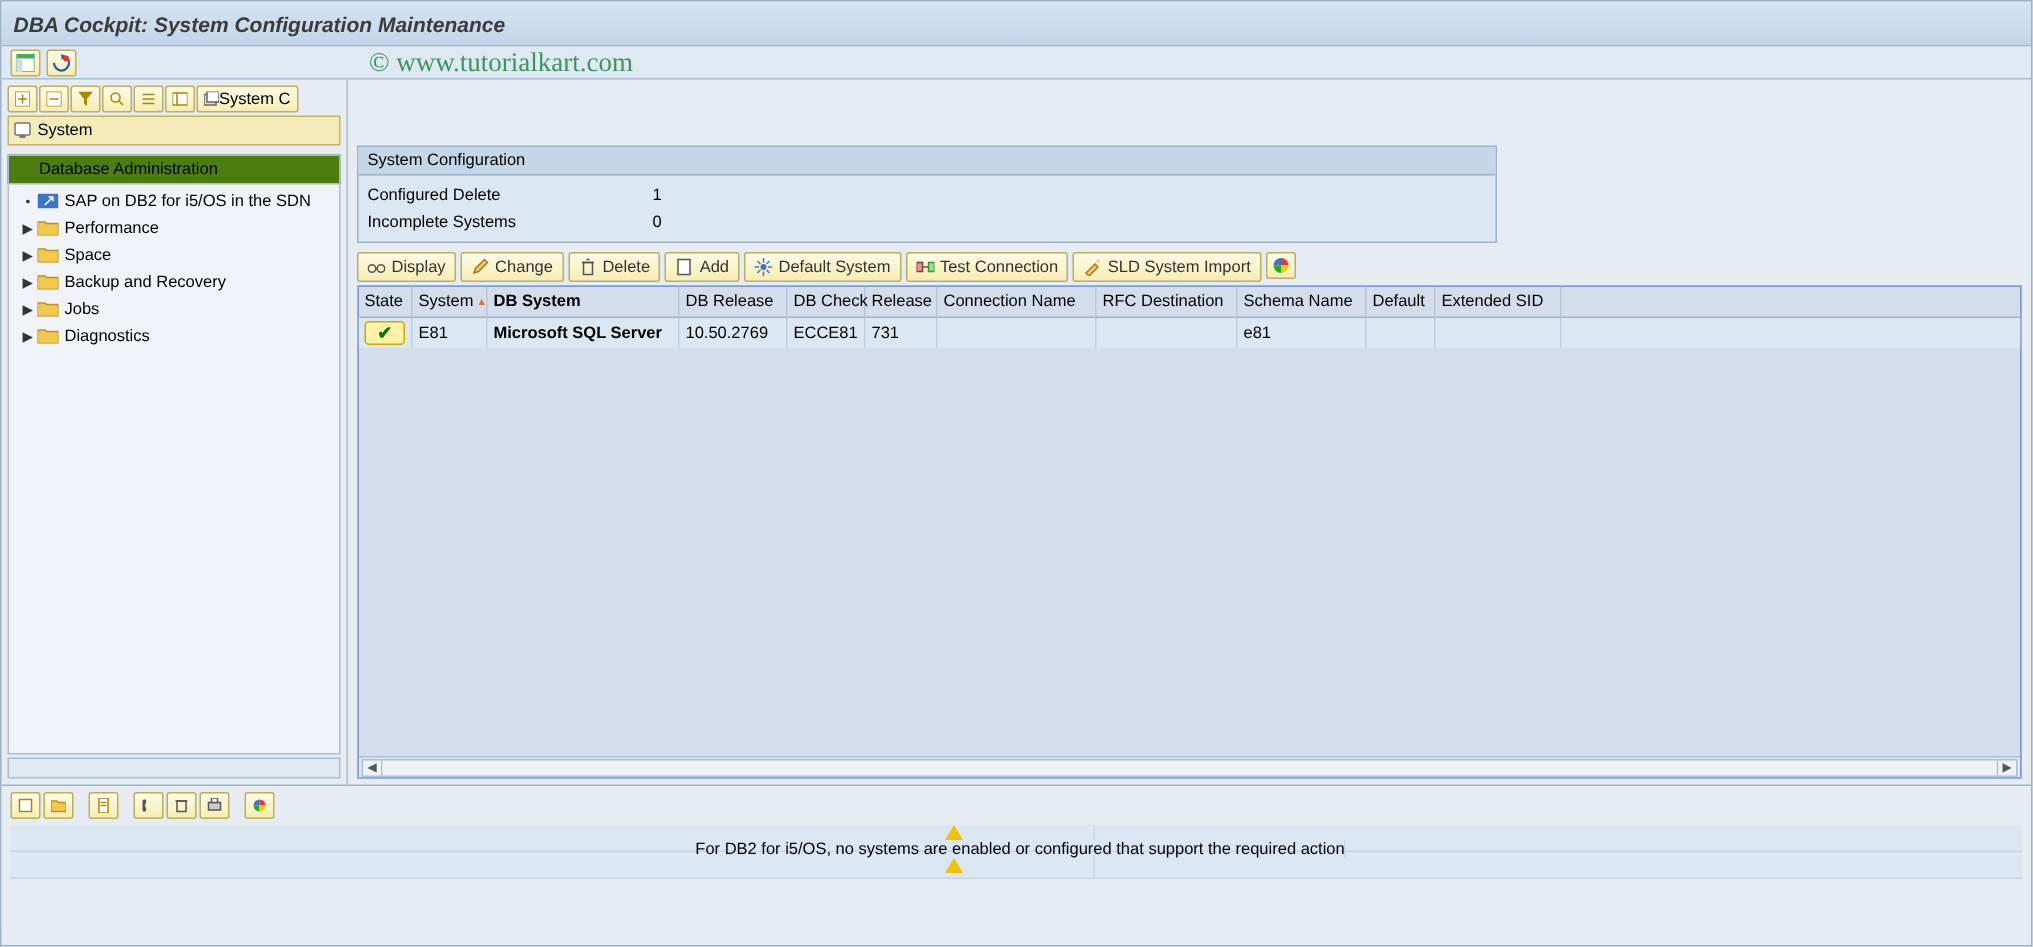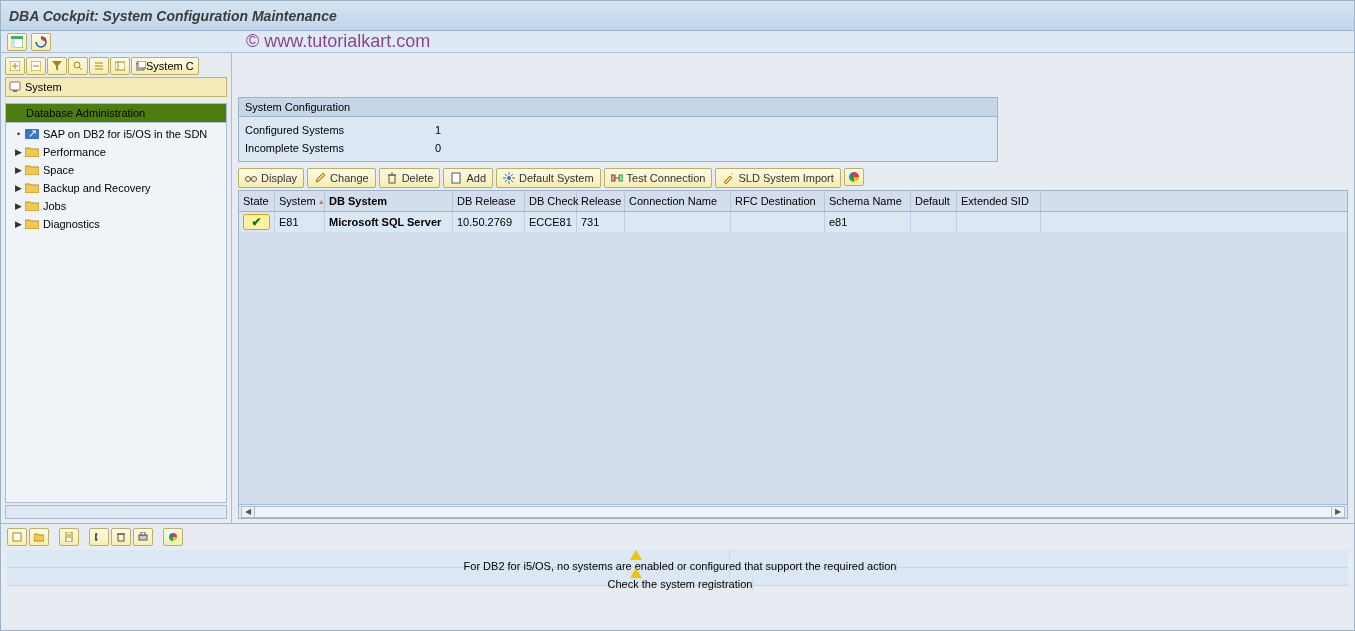--- a/index.html
+++ b/index.html
@@ -3,21 +3,21 @@
 <meta charset="utf-8">
 <style>
   * { box-sizing: border-box; margin: 0; padding: 0; font-family: Arial, sans-serif; font-size: 11px; }
   body { width: 1355px; height: 631px; background: #e6ecf2; overflow: hidden; border: 1px solid #9cb2c7; position: relative; }
   
   .titlebar { background: linear-gradient(#d7e4f2, #c2d5ea); height: 30px; display: flex; align-items: center; padding: 0 8px; border-bottom: 1px solid #9cb2c7; }
   .titlebar-text { font-weight: bold; font-style: italic; font-size: 14px; color: #3b3b3b; }
   
   .topbar { height: 22px; background: #dfe9f3; display: flex; align-items: center; padding: 2px 6px; gap: 4px; border-bottom: 1px solid #a8bed4; position: relative; }
   
-  .watermark { position: absolute; left: 245px; top: 0; color: #701a75; font-size: 18px; font-family: Liberation Sans, sans-serif; opacity: 0.8; pointer-events: none; text-align: center; }
+  .watermark { position: absolute; left: 245px; top: 0; color: #15803d; font-size: 18px; font-family: Liberation Serif, serif; opacity: 0.8; pointer-events: none; text-align: center; }
   
   .content { display: flex; height: 470px; }
   
   .left-pane { width: 231px; padding: 4px; border-right: 1px solid #a8bed4; display: flex; flex-direction: column; }
   .left-toolbar { display: flex; gap: 1px; margin-bottom: 2px; }
   .left-toolbar .tbtn { width: 20px; height: 18px; }
   .left-toolbar .tbtn.wide { width: auto; padding: 0 4px; }
   .system-row { display: flex; align-items: center; background: #f4ebb9; border: 1px solid #c2b568; height: 20px; padding: 0 3px; margin-bottom: 6px; }
   
   .tree-header { background: #4d7c0f; border: 1px solid #a8bed4; padding: 3px 20px; }
@@ -205,21 +205,21 @@
       </div>
     </div>
     <div class="left-scroll"></div>
   </div>
 
   <div class="right-pane">
     <div class="panel">
       <div class="panel-header">System Configuration</div>
       <div class="panel-body">
         <div class="kv">
-          <span class="k">Configured Systems</span>
+          <span class="k">Configured Delete</span>
           <span>1</span>
         </div>
         <div class="kv">
           <span class="k">Incomplete Systems</span>
           <span>0</span>
         </div>
       </div>
     </div>
 
     <div class="action-bar">
@@ -389,16 +389,15 @@
     <div class="msg-row">
       <div class="msg-icon-cell">
           <span class="warn-tri"></span>
         </div>
       <div class="msg-text">For DB2 for i5/OS, no systems are enabled or configured that support the required action</div>
     </div>
     <div class="msg-row">
       <div class="msg-icon-cell">
           <span class="warn-tri"></span>
         </div>
-      <div class="msg-text">Check the system registration</div>
     </div>
   </div>
 </div>
 
 </body></html>

